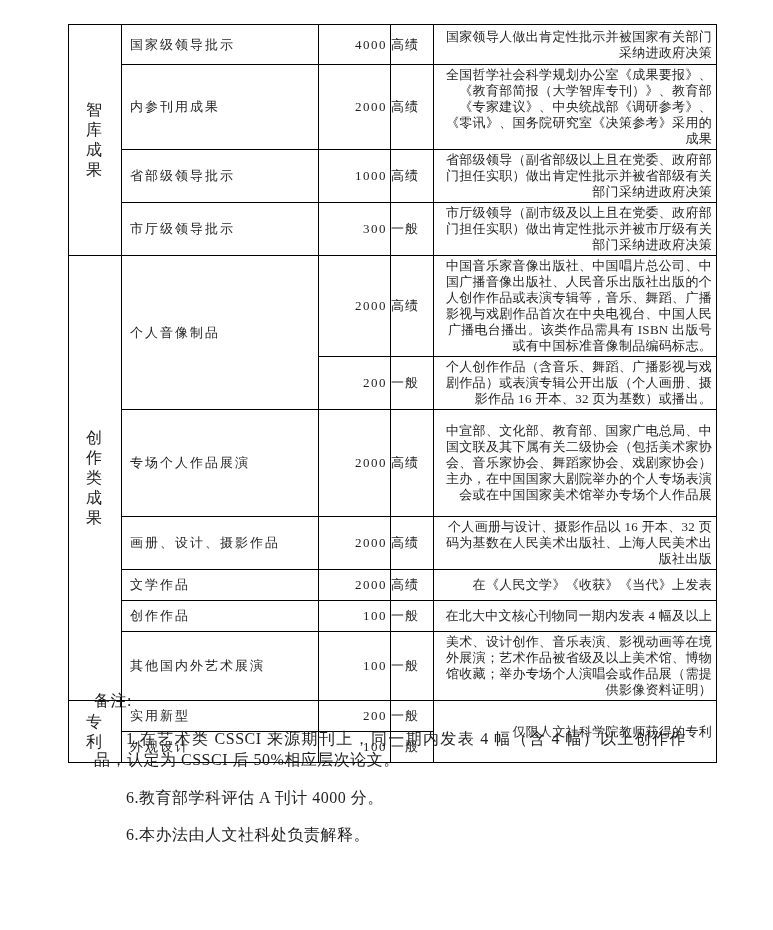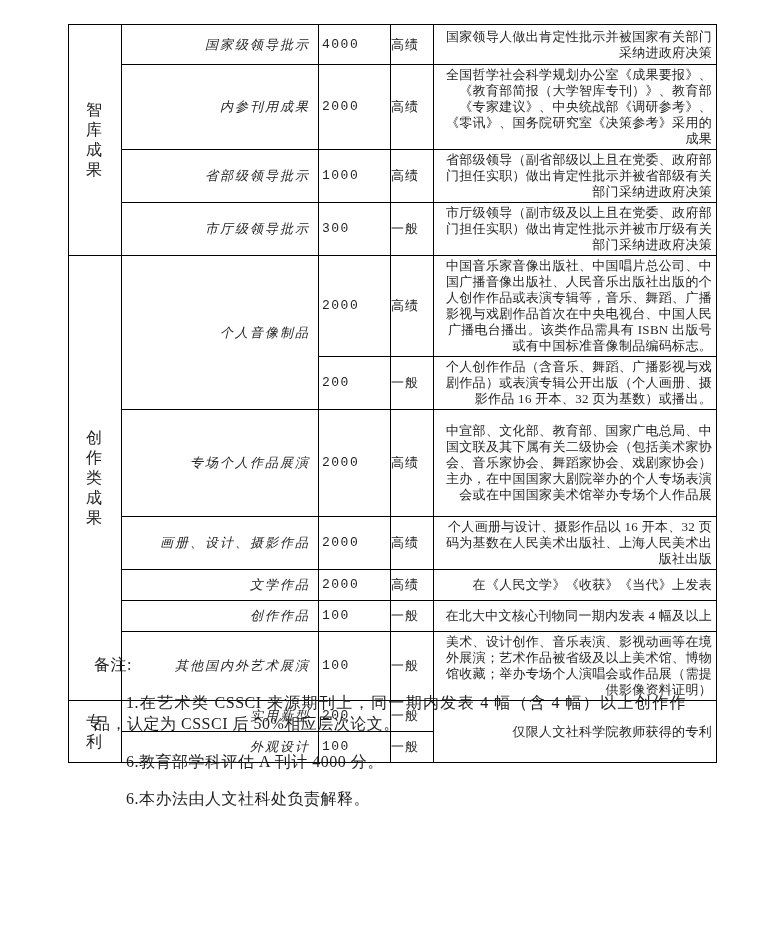--- a/index.html
+++ b/index.html
@@ -10,29 +10,29 @@
   }
   table.tbl {
     position:absolute; left:68px; top:24px; width:648px;
     border-collapse:collapse; table-layout:fixed;
   }
   .tbl td {
     border:1px solid #000; padding:1px 3px;
     font-size:13px; line-height:16px; vertical-align:middle;
   }
   td.cat  { text-align:center; font-size:16px; line-height:20px; letter-spacing:2px; padding:0 9px; word-break:break-all; }
-  td.name { text-align:right; letter-spacing:2px; word-break:break-all; padding:7px 8px;font-style:italic; }
-  td.score{ text-align:left; letter-spacing:1.5px;font-family:Liberation Mono, monospace; }
+  td.name { text-align:left; letter-spacing:2px; word-break:break-all; padding:7px 8px; }
+  td.score{ text-align:right; letter-spacing:1.5px; }
   td.level{ letter-spacing:1px; padding:1px 0; }
   td.desc { text-align:right; letter-spacing:0.3px; word-break:break-all; padding:2px 4px; }
   .notes {
     position:absolute; left:78px; top:654px; width:624px;
     font-size:16px; line-height:21.5px; letter-spacing:0.5px;
   }
-  .notes .notes-title { text-indent:1em; }
+  .notes .notes-title { text-indent:1em;margin-top:36px; }
   .notes p { margin:16px; text-indent:2em; text-align:justify; word-break:break-all; }
 </style>
 </head>
 <body>
 
 <div class="page">
 
   <table class="tbl">
     <colgroup>
       <col style="width:53px">

